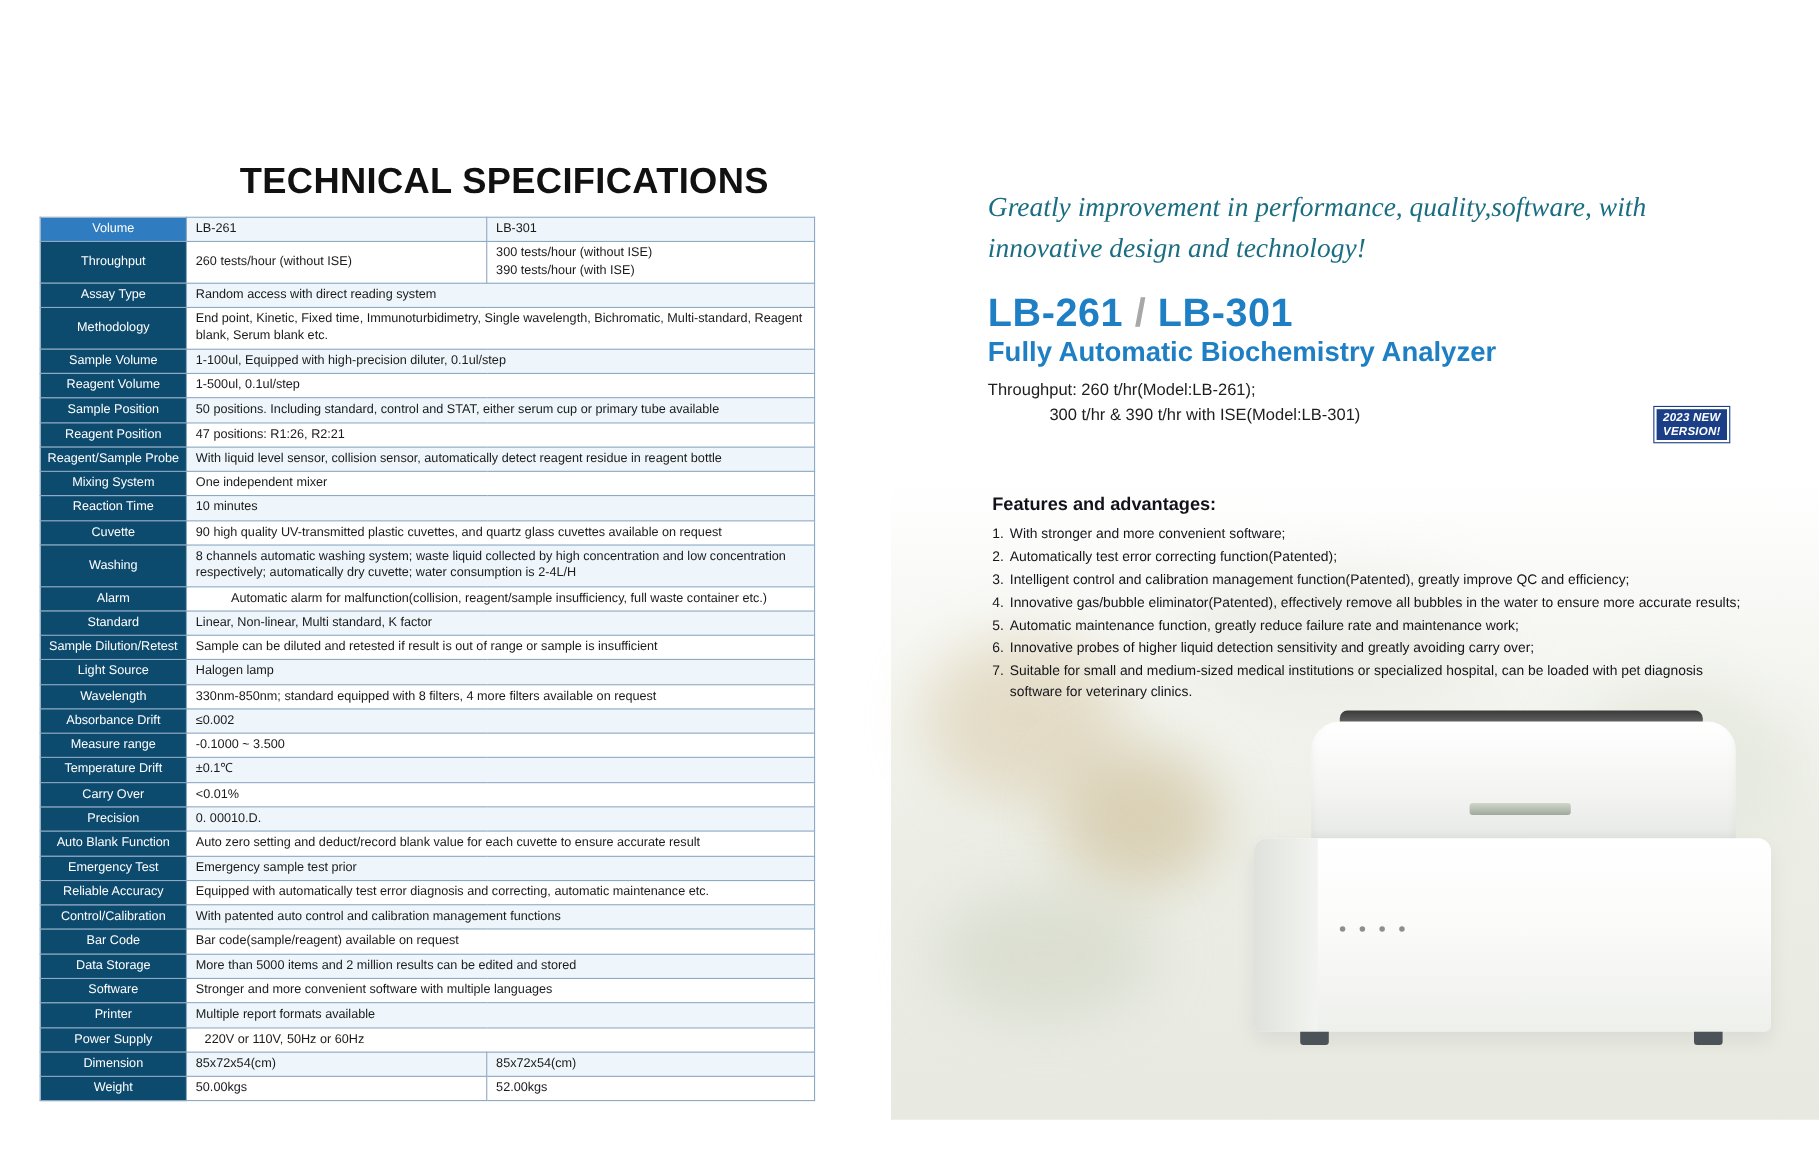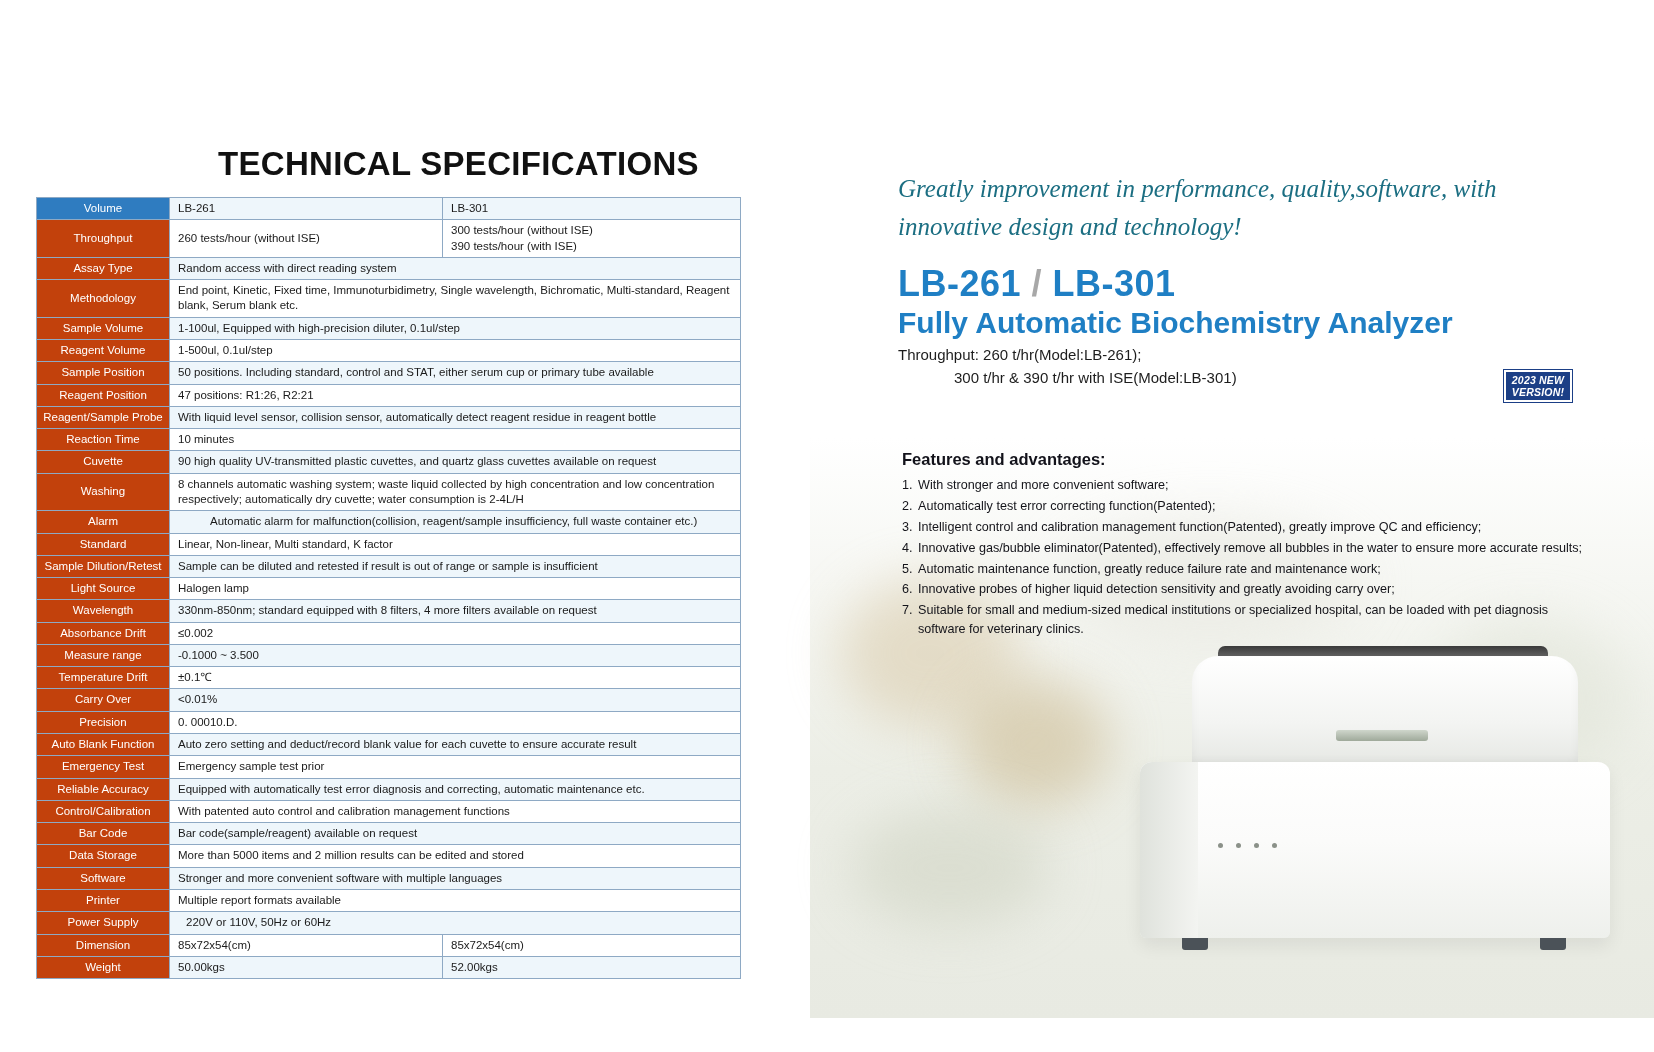--- a/index.html
+++ b/index.html
@@ -46,21 +46,21 @@
   .spec-table td {
     border: 1px solid #8ea9c4;
     padding: 3px 6px;
     vertical-align: middle;
     line-height: 1.33;
   }
   .spec-table td.label {
     width: 128px;
     text-align: center;
     color: #ffffff;
-    background: #c2410c;
+    background: #0c4a6e;
     font-size: 11.5px;
     padding: 3px 2px;
   }
   .spec-table tr:nth-child(odd) td.value {
     background: #eef6fb;
   }
   .spec-table tr:nth-child(even) td.value {
     background: #ffffff;
   }
   .spec-table tr.head td.label {
@@ -109,21 +109,21 @@
     letter-spacing: 0.5px;
   }
   .model-line .slash {
     color: #a8a8a8;
     font-weight: bold;
   }
   .subtitle {
     position: absolute;
     left: 88px;
     top: 288px;
-    font-size: 30px;
+    font-size: 25px;
     font-weight: bold;
     color: #1f7fc4;
   }
   .throughput {
     position: absolute;
     left: 88px;
     top: 325px;
     font-size: 15px;
     color: #1d1d1d;
     line-height: 1.55;
@@ -305,20 +305,24 @@
         </tr>
         <tr>
           <td class="label">Reagent Position</td>
           <td class="value" colspan="2" style="white-space: pre-line;">47 positions: R1:26, R2:21</td>
         </tr>
         <tr>
           <td class="label">Reagent/Sample Probe</td>
           <td class="value" colspan="2" style="white-space: pre-line;">With liquid level sensor, collision sensor, automatically detect reagent residue in reagent bottle</td>
         </tr>
         <tr>
+          <td class="label">Mixing System</td>
+          <td class="value" colspan="2" style="white-space: pre-line;">One independent mixer</td>
+        </tr>
+        <tr>
           <td class="label">Reaction Time</td>
           <td class="value" colspan="2" style="white-space: pre-line;">10 minutes</td>
         </tr>
         <tr>
           <td class="label">Cuvette</td>
           <td class="value" colspan="2" style="white-space: pre-line;">90 high quality UV-transmitted plastic cuvettes, and quartz glass cuvettes available on request</td>
         </tr>
         <tr>
           <td class="label">Washing</td>
           <td class="value" colspan="2" style="white-space: pre-line;">8 channels automatic washing system; waste liquid collected by high concentration and low concentration respectively; automatically dry cuvette; water consumption is 2-4L/H</td>

